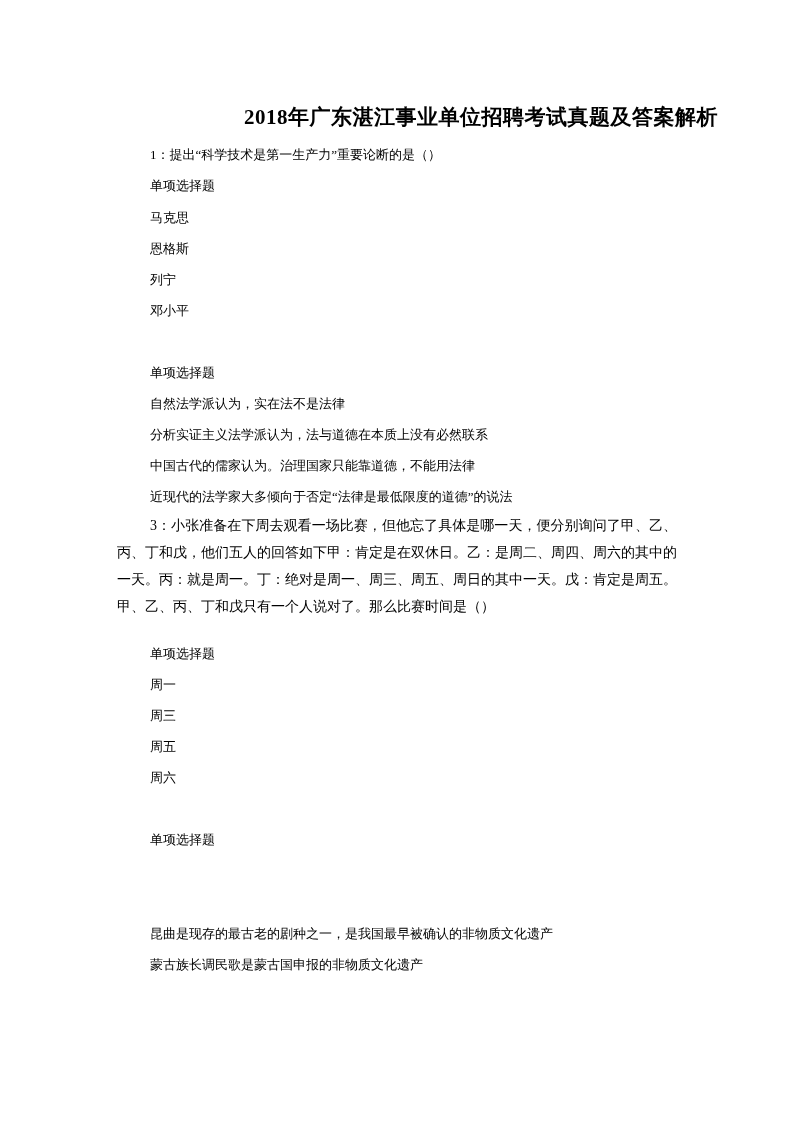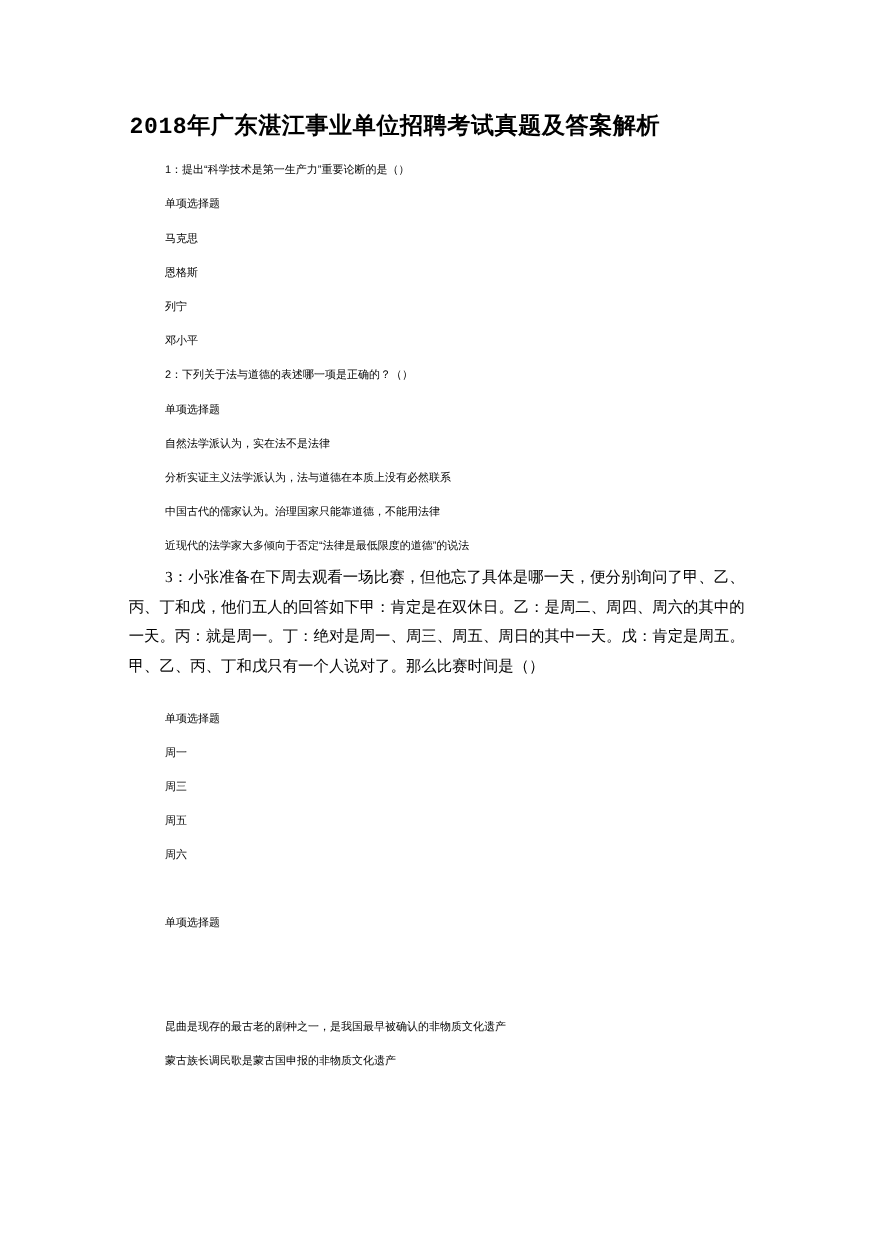--- a/index.html
+++ b/index.html
@@ -1,25 +1,25 @@
 <!DOCTYPE html>
 <html><head>
 <meta charset="utf-8">
 <style>
   html, body { margin: 0; padding: 0; background: #ffffff; }
   body { width: 794px; height: 1123px; position: relative; overflow: hidden; color: #000; }
   .page { position: absolute; left: 0; top: 0; width: 794px; height: 1123px; }
   .title {
-    position: absolute; left: 0; width: 718px; top: 103px; text-align: center;
-    font-family: Liberation Mono, monospace; font-weight: bold;
+    position: absolute; left: 0; width: 718px; top: 103px; text-align: right;
+    font-family: Liberation Serif, serif; font-weight: bold;
     font-size: 21px; line-height: 28px; letter-spacing: 0.5px;
   }
   .line {
-    position: absolute; left: 150px; font-family: Liberation Sans, sans-serif;
-    font-size: 10px; line-height: 20px; white-space: nowrap;
+    position: absolute; left: 150px; font-family: Liberation Serif, serif;
+    font-size: 13px; line-height: 20px; white-space: nowrap;
   }
   .q { left: 150px; }
   .para {
     position: absolute; left: 117px; width: 560px;
     font-family: Liberation Serif, serif; font-size: 14px;
     line-height: 27px; text-indent: 33px; text-align: justify;
   }
 </style>
 </head>
 <body>
@@ -27,21 +27,20 @@
 <div class="page">
   <div class="title">2018年广东湛江事业单位招聘考试真题及答案解析</div>
 
   <div class="line q" style="top:145px">1：提出“科学技术是第一生产力”重要论断的是（）</div>
   <div class="line" style="top:176px">单项选择题</div>
   <div class="line" style="top:208px">马克思</div>
   <div class="line" style="top:239px">恩格斯</div>
   <div class="line" style="top:270px">列宁</div>
   <div class="line" style="top:301px">邓小平</div>
 
-  <div class="line q" style="top:332px">2：下列关于法与道德的表述哪一项是正确的？（）</div>
   <div class="line" style="top:363px">单项选择题</div>
   <div class="line" style="top:394px">自然法学派认为，实在法不是法律</div>
   <div class="line" style="top:425px">分析实证主义法学派认为，法与道德在本质上没有必然联系</div>
   <div class="line" style="top:487px">近现代的法学家大多倾向于否定“法律是最低限度的道德”的说法</div>
   <div class="line" style="top:456px">中国古代的儒家认为。治理国家只能靠道德，不能用法律</div>
 
   <div class="para" style="top:512px">3：小张准备在下周去观看一场比赛，但他忘了具体是哪一天，便分别询问了甲、乙、丙、丁和戊，他们五人的回答如下甲：肯定是在双休日。乙：是周二、周四、周六的其中的一天。丙：就是周一。丁：绝对是周一、周三、周五、周日的其中一天。戊：肯定是周五。甲、乙、丙、丁和戊只有一个人说对了。那么比赛时间是（）</div>
   <div class="line" style="top:644px">单项选择题</div>
   <div class="line" style="top:675px">周一</div>
   <div class="line" style="top:706px">周三</div>

